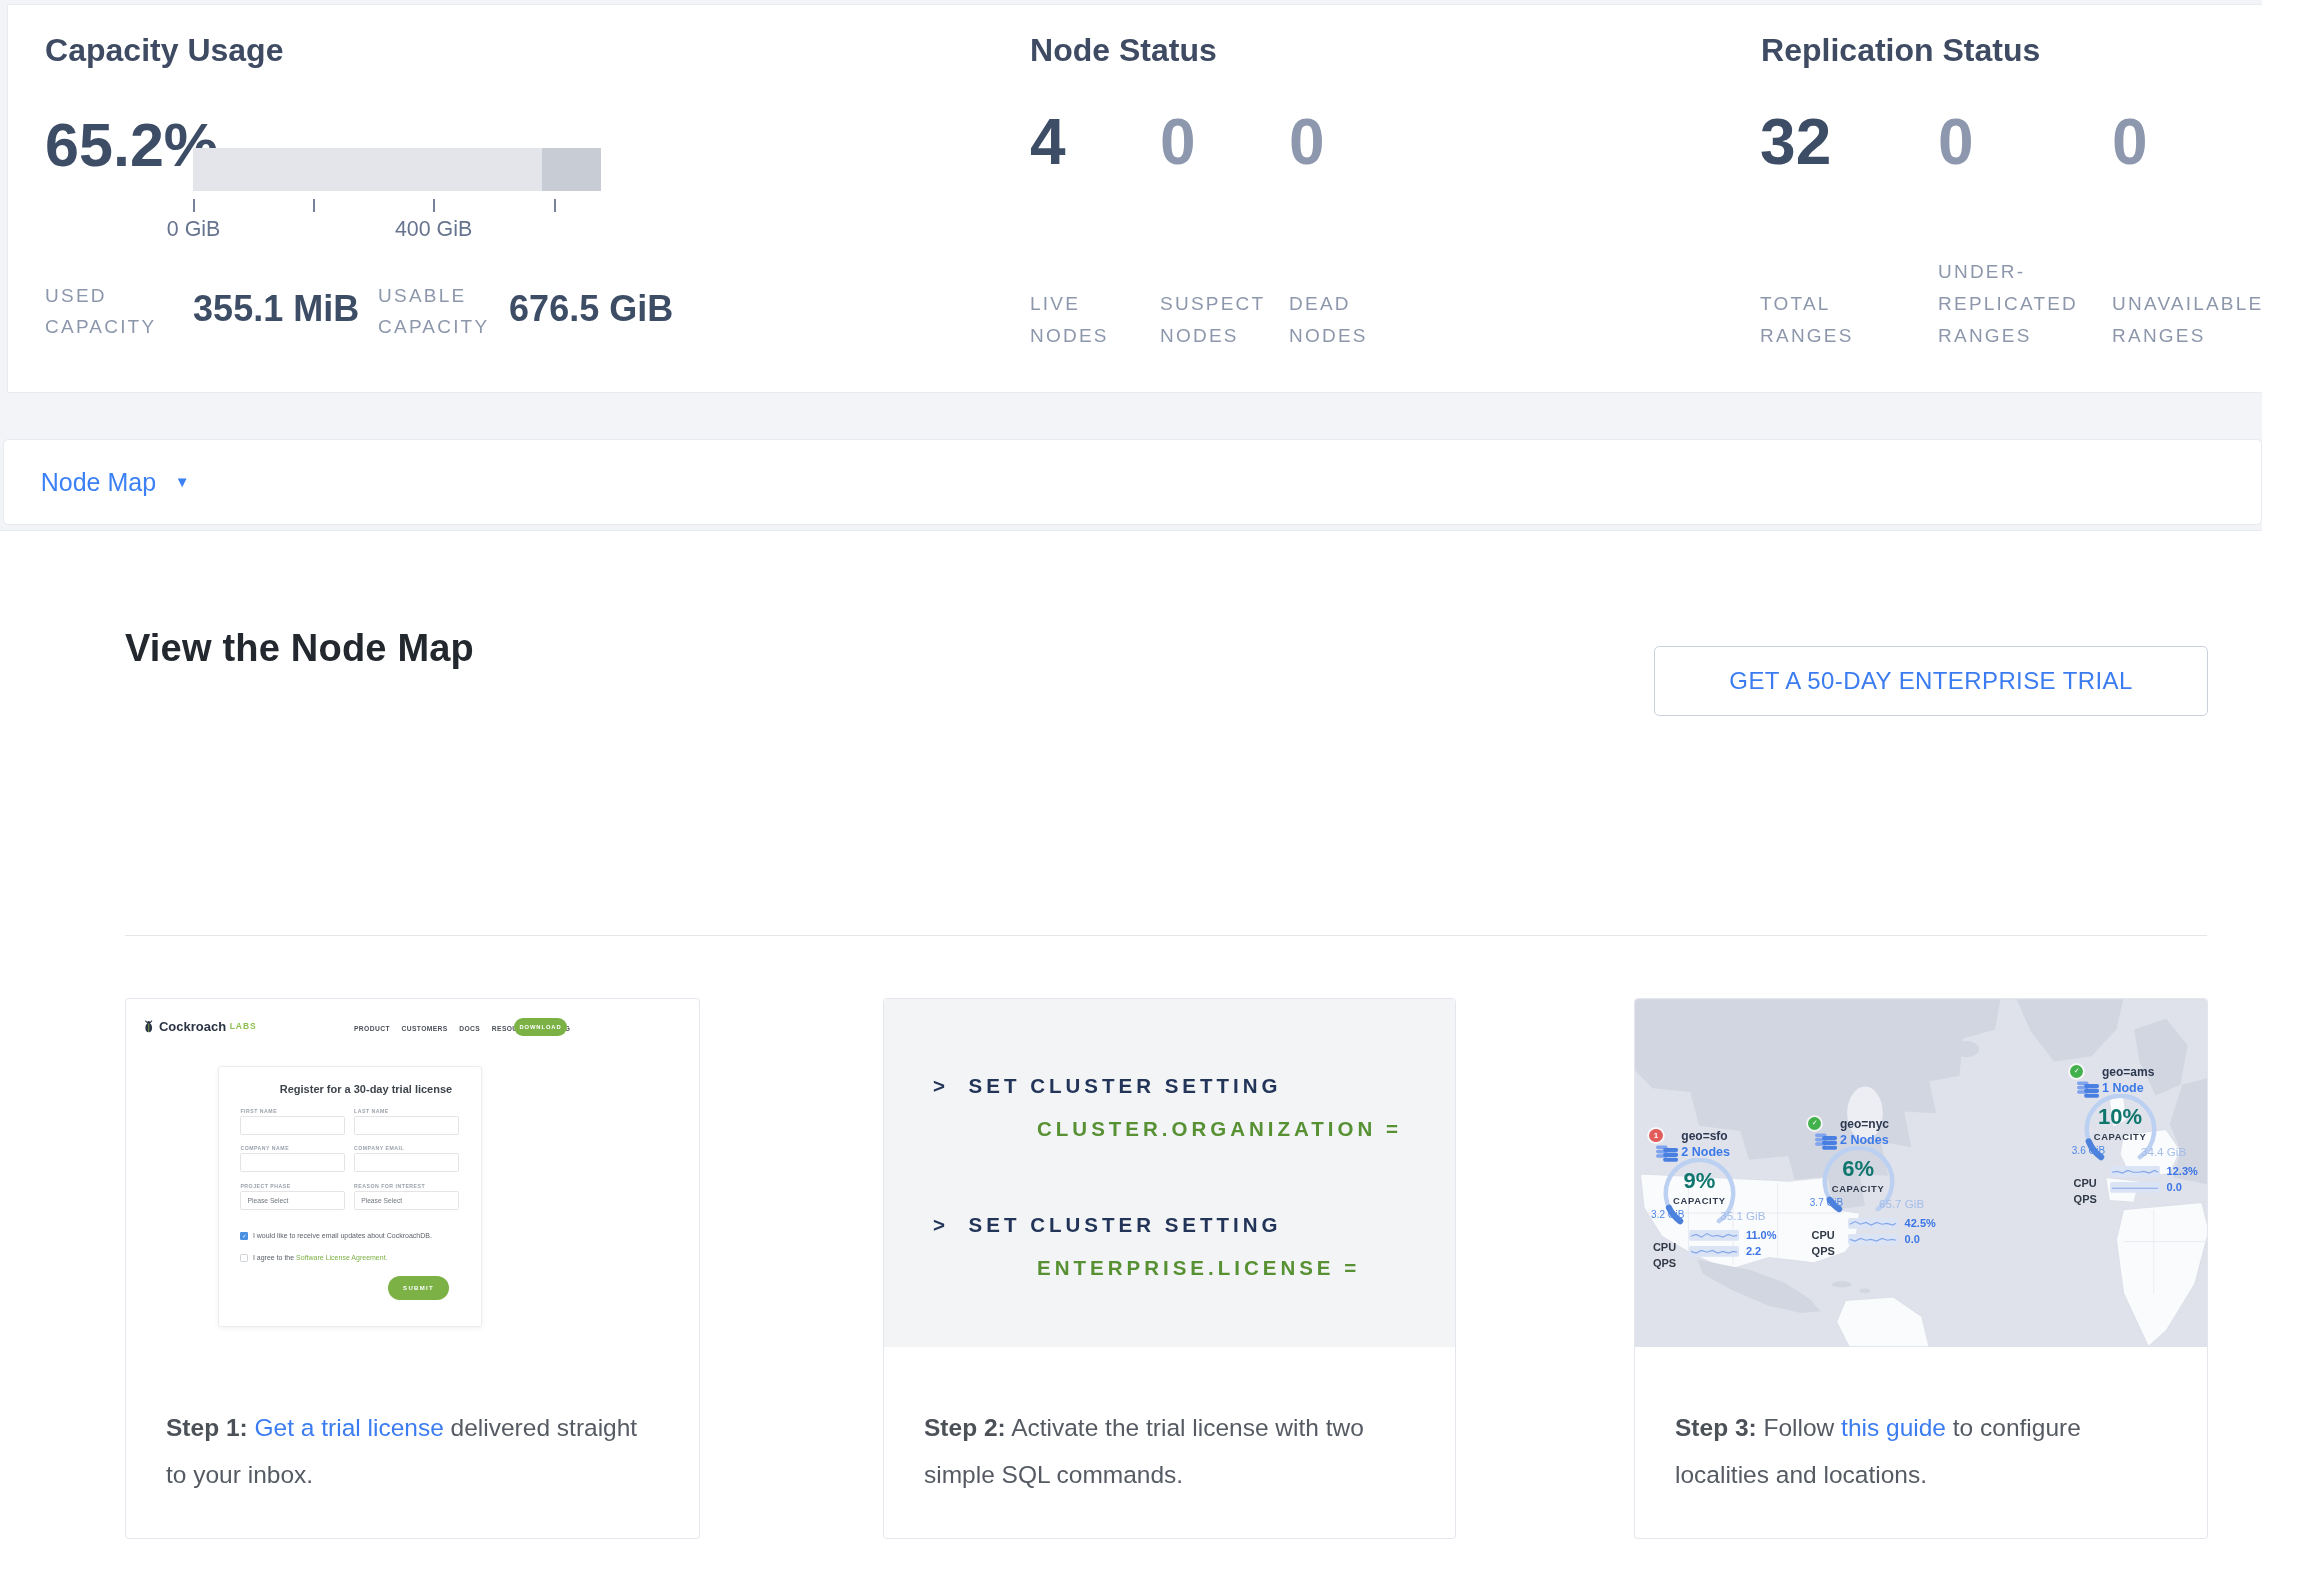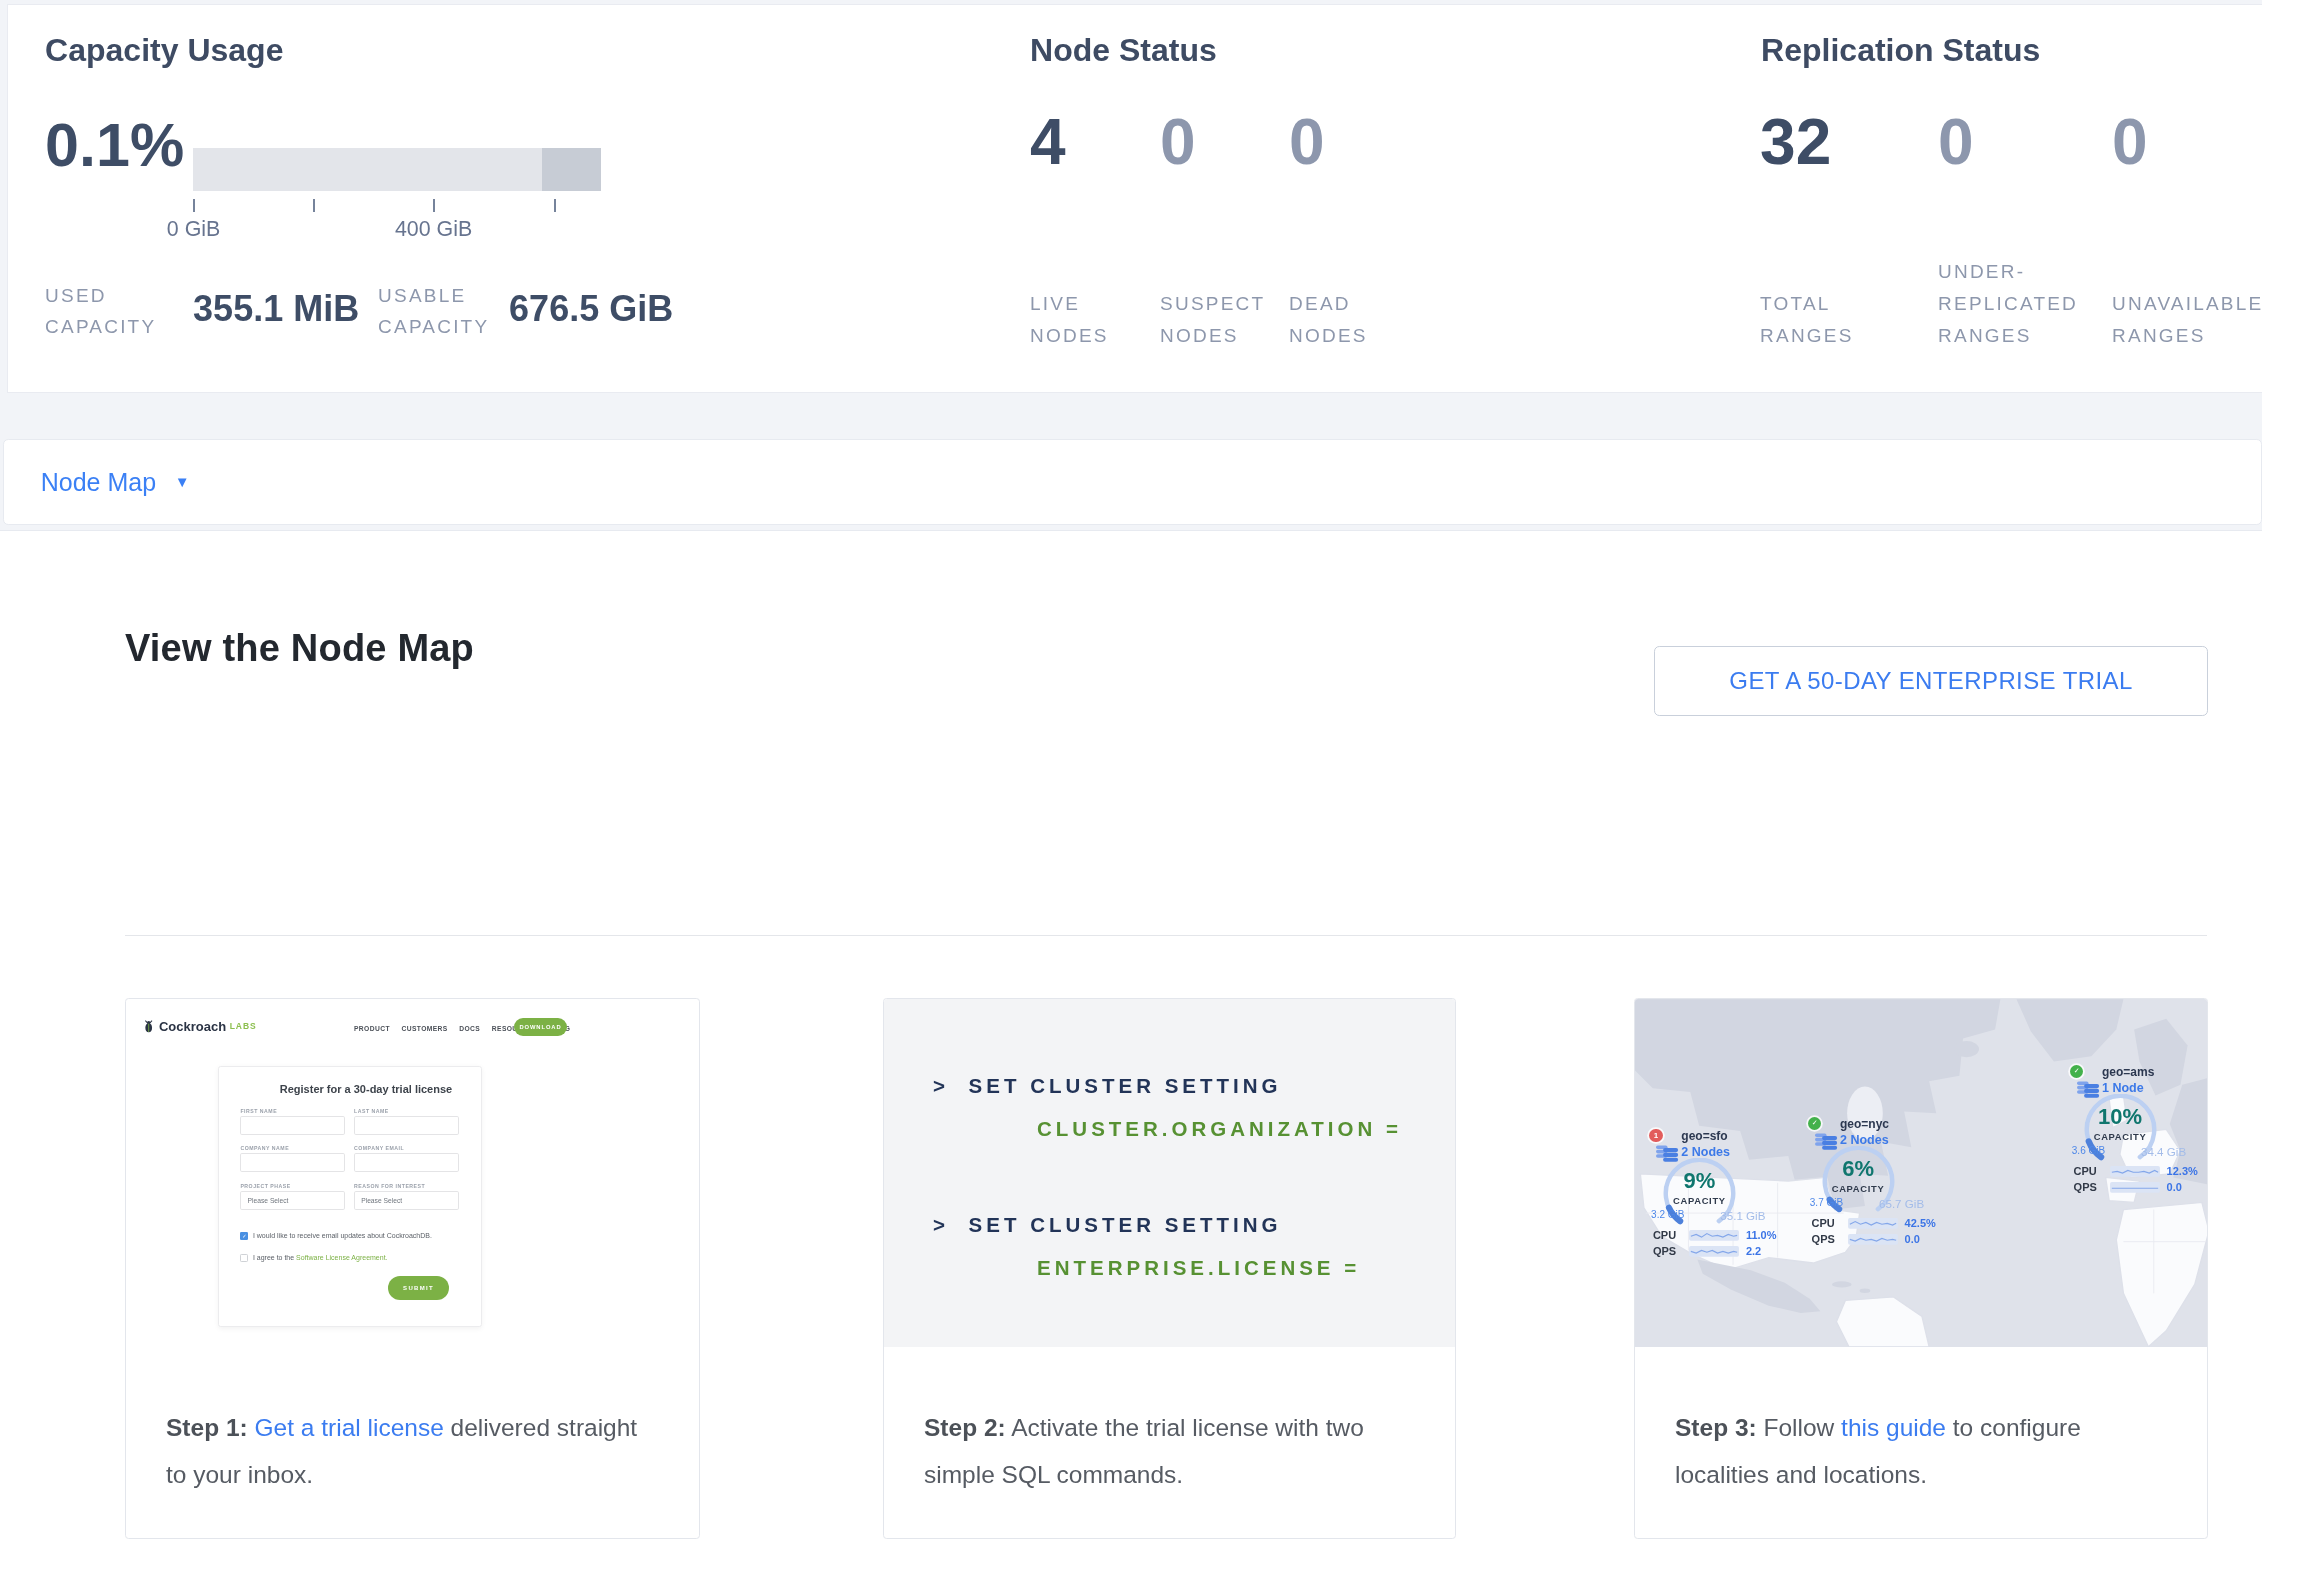--- a/index.html
+++ b/index.html
@@ -114,32 +114,32 @@
   .cl-nodes{position:absolute;left:32px;top:16px;font-size:12.5px;font-weight:700;color:#3c79e8;}
   .cl-gauge{position:absolute;left:3.6px;top:28.5px;}
   .cl-pct{position:absolute;left:3.6px;top:39px;width:93px;text-align:center;font-size:22px;
           font-weight:700;color:#0f766e;}
   .cl-cap{position:absolute;left:3.6px;top:66px;width:93px;text-align:center;font-size:9.4px;
           font-weight:700;letter-spacing:0.7px;color:#2f3a4c;}
   .cl-min{position:absolute;left:1.8px;top:80px;font-size:10px;color:#4d87e8;}
   .cl-max{position:absolute;left:71px;top:80px;font-size:11.6px;color:#a3bce9;}
   .cl-row{position:absolute;left:3.6px;width:137px;height:12.5px;}
   .row-cpu{top:100px;} .row-qps{top:116px;}
-  .cl-metric{position:absolute;left:0;top:0;font-size:11px;font-weight:700;color:#313947;}
+  .cl-metric{position:absolute;left:0;top:12px;font-size:11px;font-weight:700;color:#313947;}
   .cl-spark{position:absolute;left:36px;top:0.9px;}
   .cl-val{position:absolute;left:93px;top:0;font-size:11px;font-weight:700;color:#3b74e6;}
 </style>
 </head>
 <body>
 
 <div class="page">
 
   <section class="stats">
     <h2 class="stat-title t-cap">Capacity Usage</h2>
-    <div class="cap-percent">0.1%</div>
+    <div class="cap-percent">65.2%</div>
     <div class="cap-bar">
       <div class="cap-bar-tail"></div>
     </div>
     <div class="tick tk0"></div>
     <div class="tick tk1"></div>
     <div class="tick tk2"></div>
     <div class="tick tk3"></div>
     <div class="tick-label tl0">0 GiB</div>
     <div class="tick-label tl1">400 GiB</div>
     <div class="mini-label used-label">USED CAPACITY</div>

